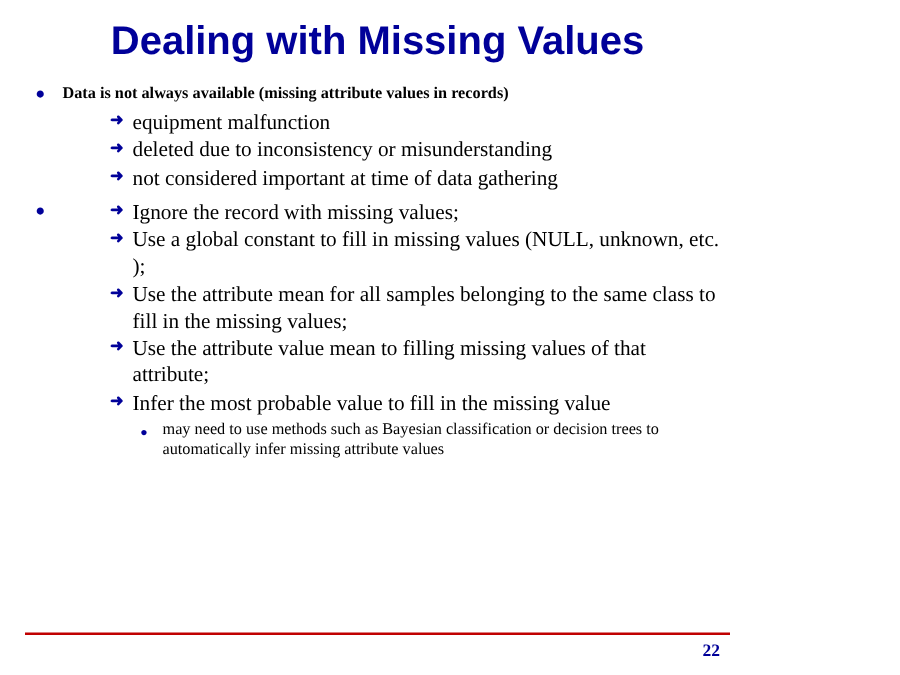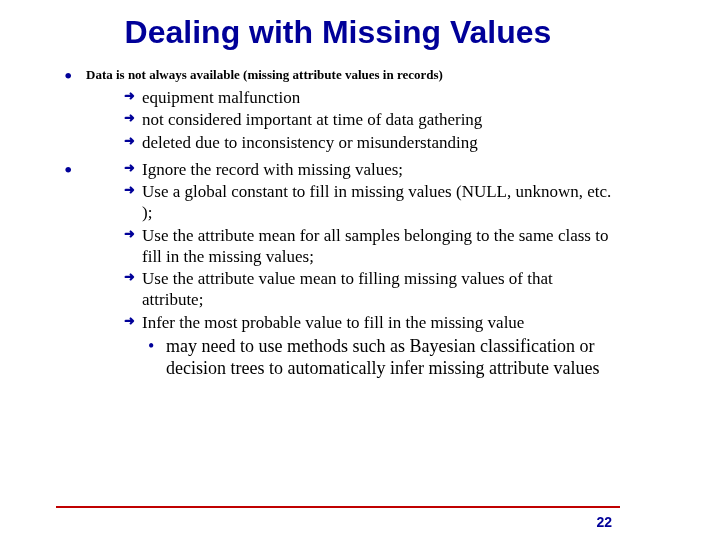--- a/index.html
+++ b/index.html
@@ -10,21 +10,20 @@
     background: #fff;
     font-family: "Times New Roman", Times, serif;
     color: #000;
     overflow: hidden;
   }
   .slide {
     width: 604px;
     height: 540px;
     position: relative;
     box-sizing: border-box;
-    margin-left: 36px;
   }
   .title {
     font-family: Arial, Helvetica, sans-serif;
     font-weight: 700;
     font-size: 32px;
     color: #000099;
     text-align: center;
     padding-top: 14px;
     padding-bottom: 4px;
   }
@@ -76,21 +75,21 @@
     font-weight: bold;
   }
   .L3 {
     list-style: none;
     padding: 0;
     margin: 2px 0 0 0;
   }
   .L3 > li {
     position: relative;
     padding-left: 24px;
-    font-size: 18px;
+    font-size: 13px;
     line-height: 1.25;
   }
   .L3 > li::before {
     content: "\2022";
     position: absolute;
     left: 6px;
     top: 0;
     font-size: 18px;
     color: #000099;
   }
@@ -102,39 +101,39 @@
     height: 2px;
     background: #c00000;
   }
   .page-num {
     position: absolute;
     right: 28px;
     bottom: 10px;
     color: #000099;
     font-weight: 700;
     font-size: 14px;
-    font-family: Liberation Sans, sans-serif;
+    font-family: Liberation Serif, serif;
   }
 </style>
 </head>
 <body>
 
 <div class="slide">
 
   <div class="title">Dealing with Missing Values</div>
 
   <div class="content">
     <ul class="L1">
 
       <li>
         <span class="L1-text">Data is not always available (missing attribute values in records)</span>
         <ul class="L2">
           <li><span>equipment malfunction</span></li>
+          <li><span>deleted due to inconsistency or misunderstanding</span></li>
           <li><span>not considered important at time of data gathering</span></li>
-          <li><span>deleted due to inconsistency or misunderstanding</span></li>
         </ul>
       </li>
 
       <li>
         <ul class="L2">
           <li><span>Ignore the record with missing values;</span></li>
           <li><span>Use a global constant to fill in missing values (NULL, unknown, etc. );</span></li>
           <li><span>Use the attribute mean for all samples belonging to the same class to fill in the missing values;</span></li>
           <li><span>Use the attribute value mean to filling missing values of that attribute;</span></li>
           <li>

